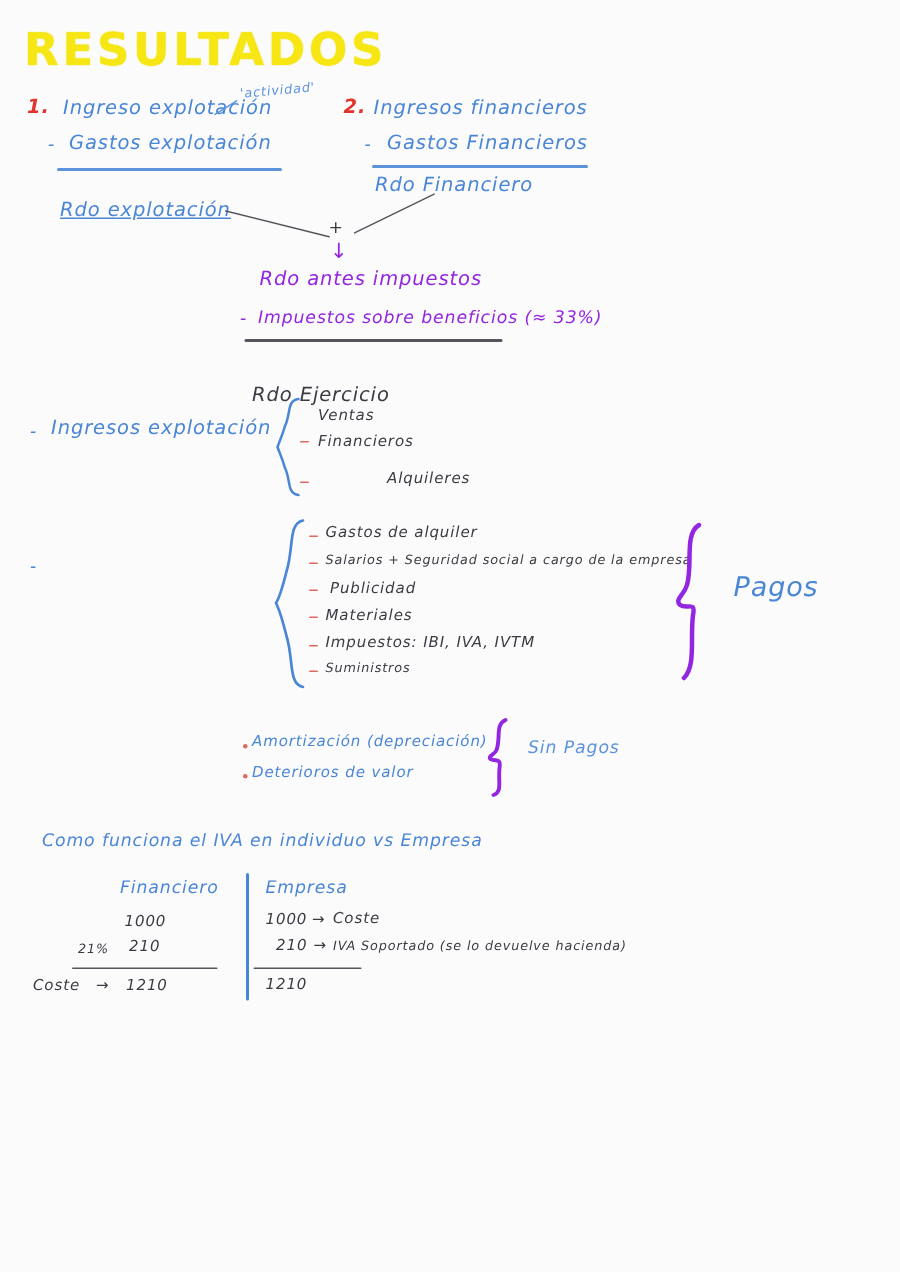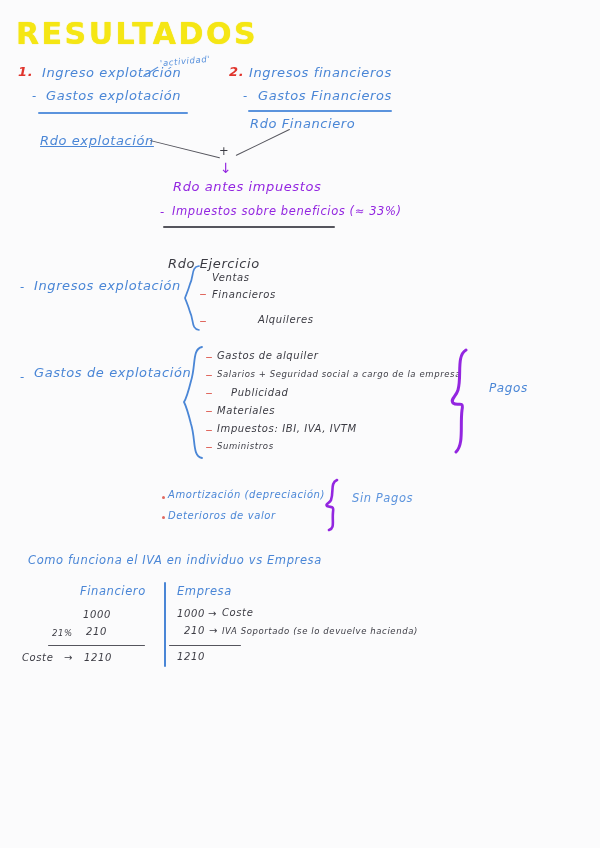--- a/index.html
+++ b/index.html
@@ -122,48 +122,47 @@
     <path d="M16 2 C8 3 11 12 7 20 C5 27 3 31 2 34 C3 37 5 41 7 48 C11 56 8 65 16 66" stroke="#4a86d6" stroke-width="1.7" fill="none" stroke-linecap="round"></path>
   </svg>
 
   <div class="hw dark sm" style="left:212px; top:272px;">Ventas</div>
   <div class="dash r" style="left:200px; top:294px;"></div>
   <div class="hw dark sm" style="left:212px; top:289px;">Financieros</div>
   <div class="dash r" style="left:200px; top:321px;"></div>
   <div class="hw dark sm" style="left:212px; top:314px;margin-left:46px;">Alquileres</div>
 
   <div class="hw blue md" style="left:20px; top:370px;">-</div>
-  <div class="hw blue lg" style="left:34px; top:365px;">Gastos   de   explotación</div>
 
   <svg class="brace" style="left:182px; top:345px;" width="26" height="115" viewBox="0 0 26 115">
     <path d="M20 2 C10 4 14 20 9 36 C6 48 4 54 2 57 C4 61 6 67 9 79 C14 95 10 111 20 113" stroke="#4a86d6" stroke-width="1.8" fill="none" stroke-linecap="round"></path>
   </svg>
 
   <div class="dash r" style="left:206px; top:357px;"></div>
   <div class="hw dark sm" style="left:217px; top:350px;">Gastos de alquiler</div>
 
   <div class="dash r" style="left:206px; top:375px;"></div>
   <div class="hw dark tiny" style="left:217px; top:369px;">Salarios + Seguridad social a cargo de la empresa</div>
 
   <div class="dash r" style="left:206px; top:393px;"></div>
-  <div class="hw dark sm" style="left:231px; top:387px;">Publicidad</div>
+  <div class="hw dark sm" style="left:220px; top:387px;">Publicidad</div>
 
   <div class="dash r" style="left:206px; top:411px;"></div>
   <div class="hw dark sm" style="left:217px; top:405px;">Materiales</div>
 
   <div class="dash r" style="left:206px; top:430px;"></div>
   <div class="hw dark sm" style="left:217px; top:423px;">Impuestos: IBI, IVA, IVTM</div>
 
   <div class="dash r" style="left:206px; top:447px;"></div>
   <div class="hw dark tiny" style="left:217px; top:441px;">Suministros</div>
 
   <svg class="brace" style="left:448px; top:348px;" width="32" height="106" viewBox="0 0 32 106">
     <path d="M18 2 C8 8 14 28 10 42 C8 49 2 51 5 55 C10 59 16 52 14 62 C12 78 16 96 8 104" stroke="#9326e0" stroke-width="3" fill="none" stroke-linecap="round"></path>
   </svg>
-  <div class="hw blue" style="left:489px; top:381px; font-size:12px;">Pagos</div>
+  <div class="hw blue" style="left:489px; top:381px; font-size:18px;">Pagos</div>
 
   <div class="dash r" style="left:162px; top:496px; width:3px; height:3px; border-radius:50%;"></div>
   <div class="hw blue sm" style="left:168px; top:489px;">Amortización (depreciación)</div>
   <div class="dash r" style="left:162px; top:516px; width:3px; height:3px; border-radius:50%;"></div>
   <div class="hw blue sm" style="left:168px; top:510px;">Deterioros de valor</div>
 
   <svg class="brace" style="left:323px; top:478px;" width="22" height="54" viewBox="0 0 22 54">
     <path d="M14 2 C7 5 11 14 8 22 C7 25 2 26 4 28 C8 30 11 27 10 34 C9 44 12 50 6 52" stroke="#9326e0" stroke-width="2.6" fill="none" stroke-linecap="round"></path>
   </svg>
   <div class="hw blue2 md" style="left:352px; top:491px;">Sin Pagos</div>

